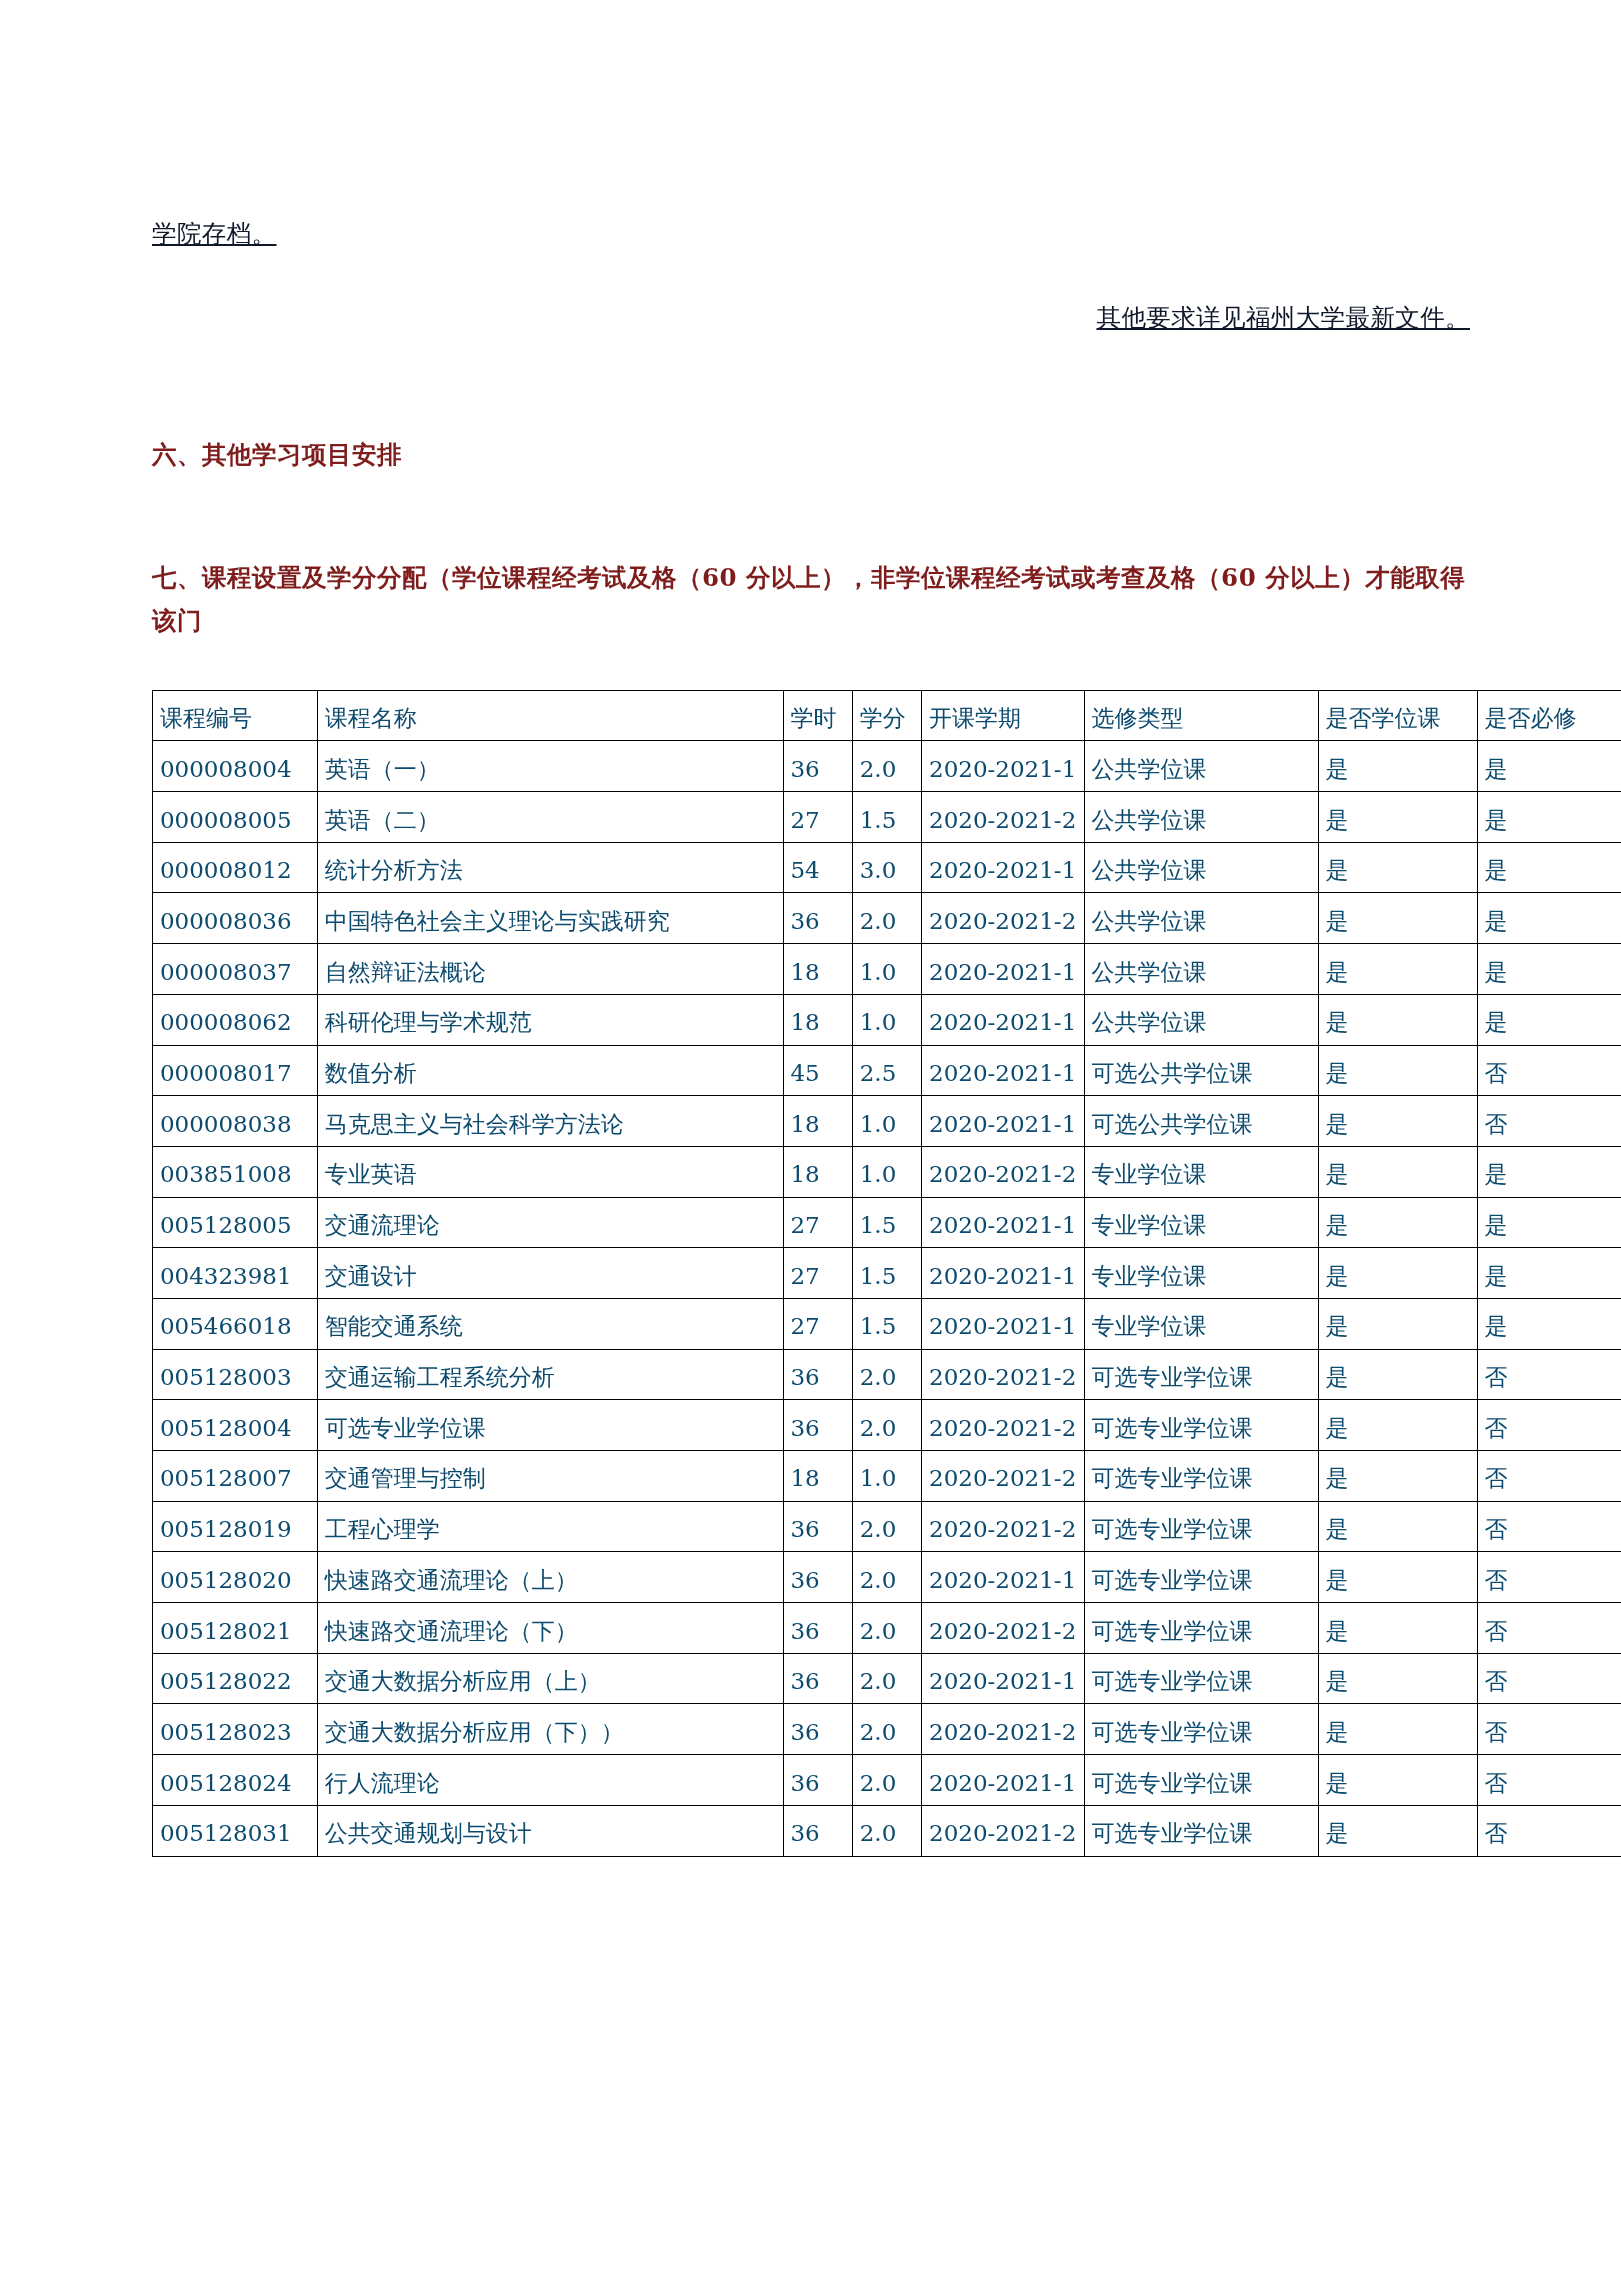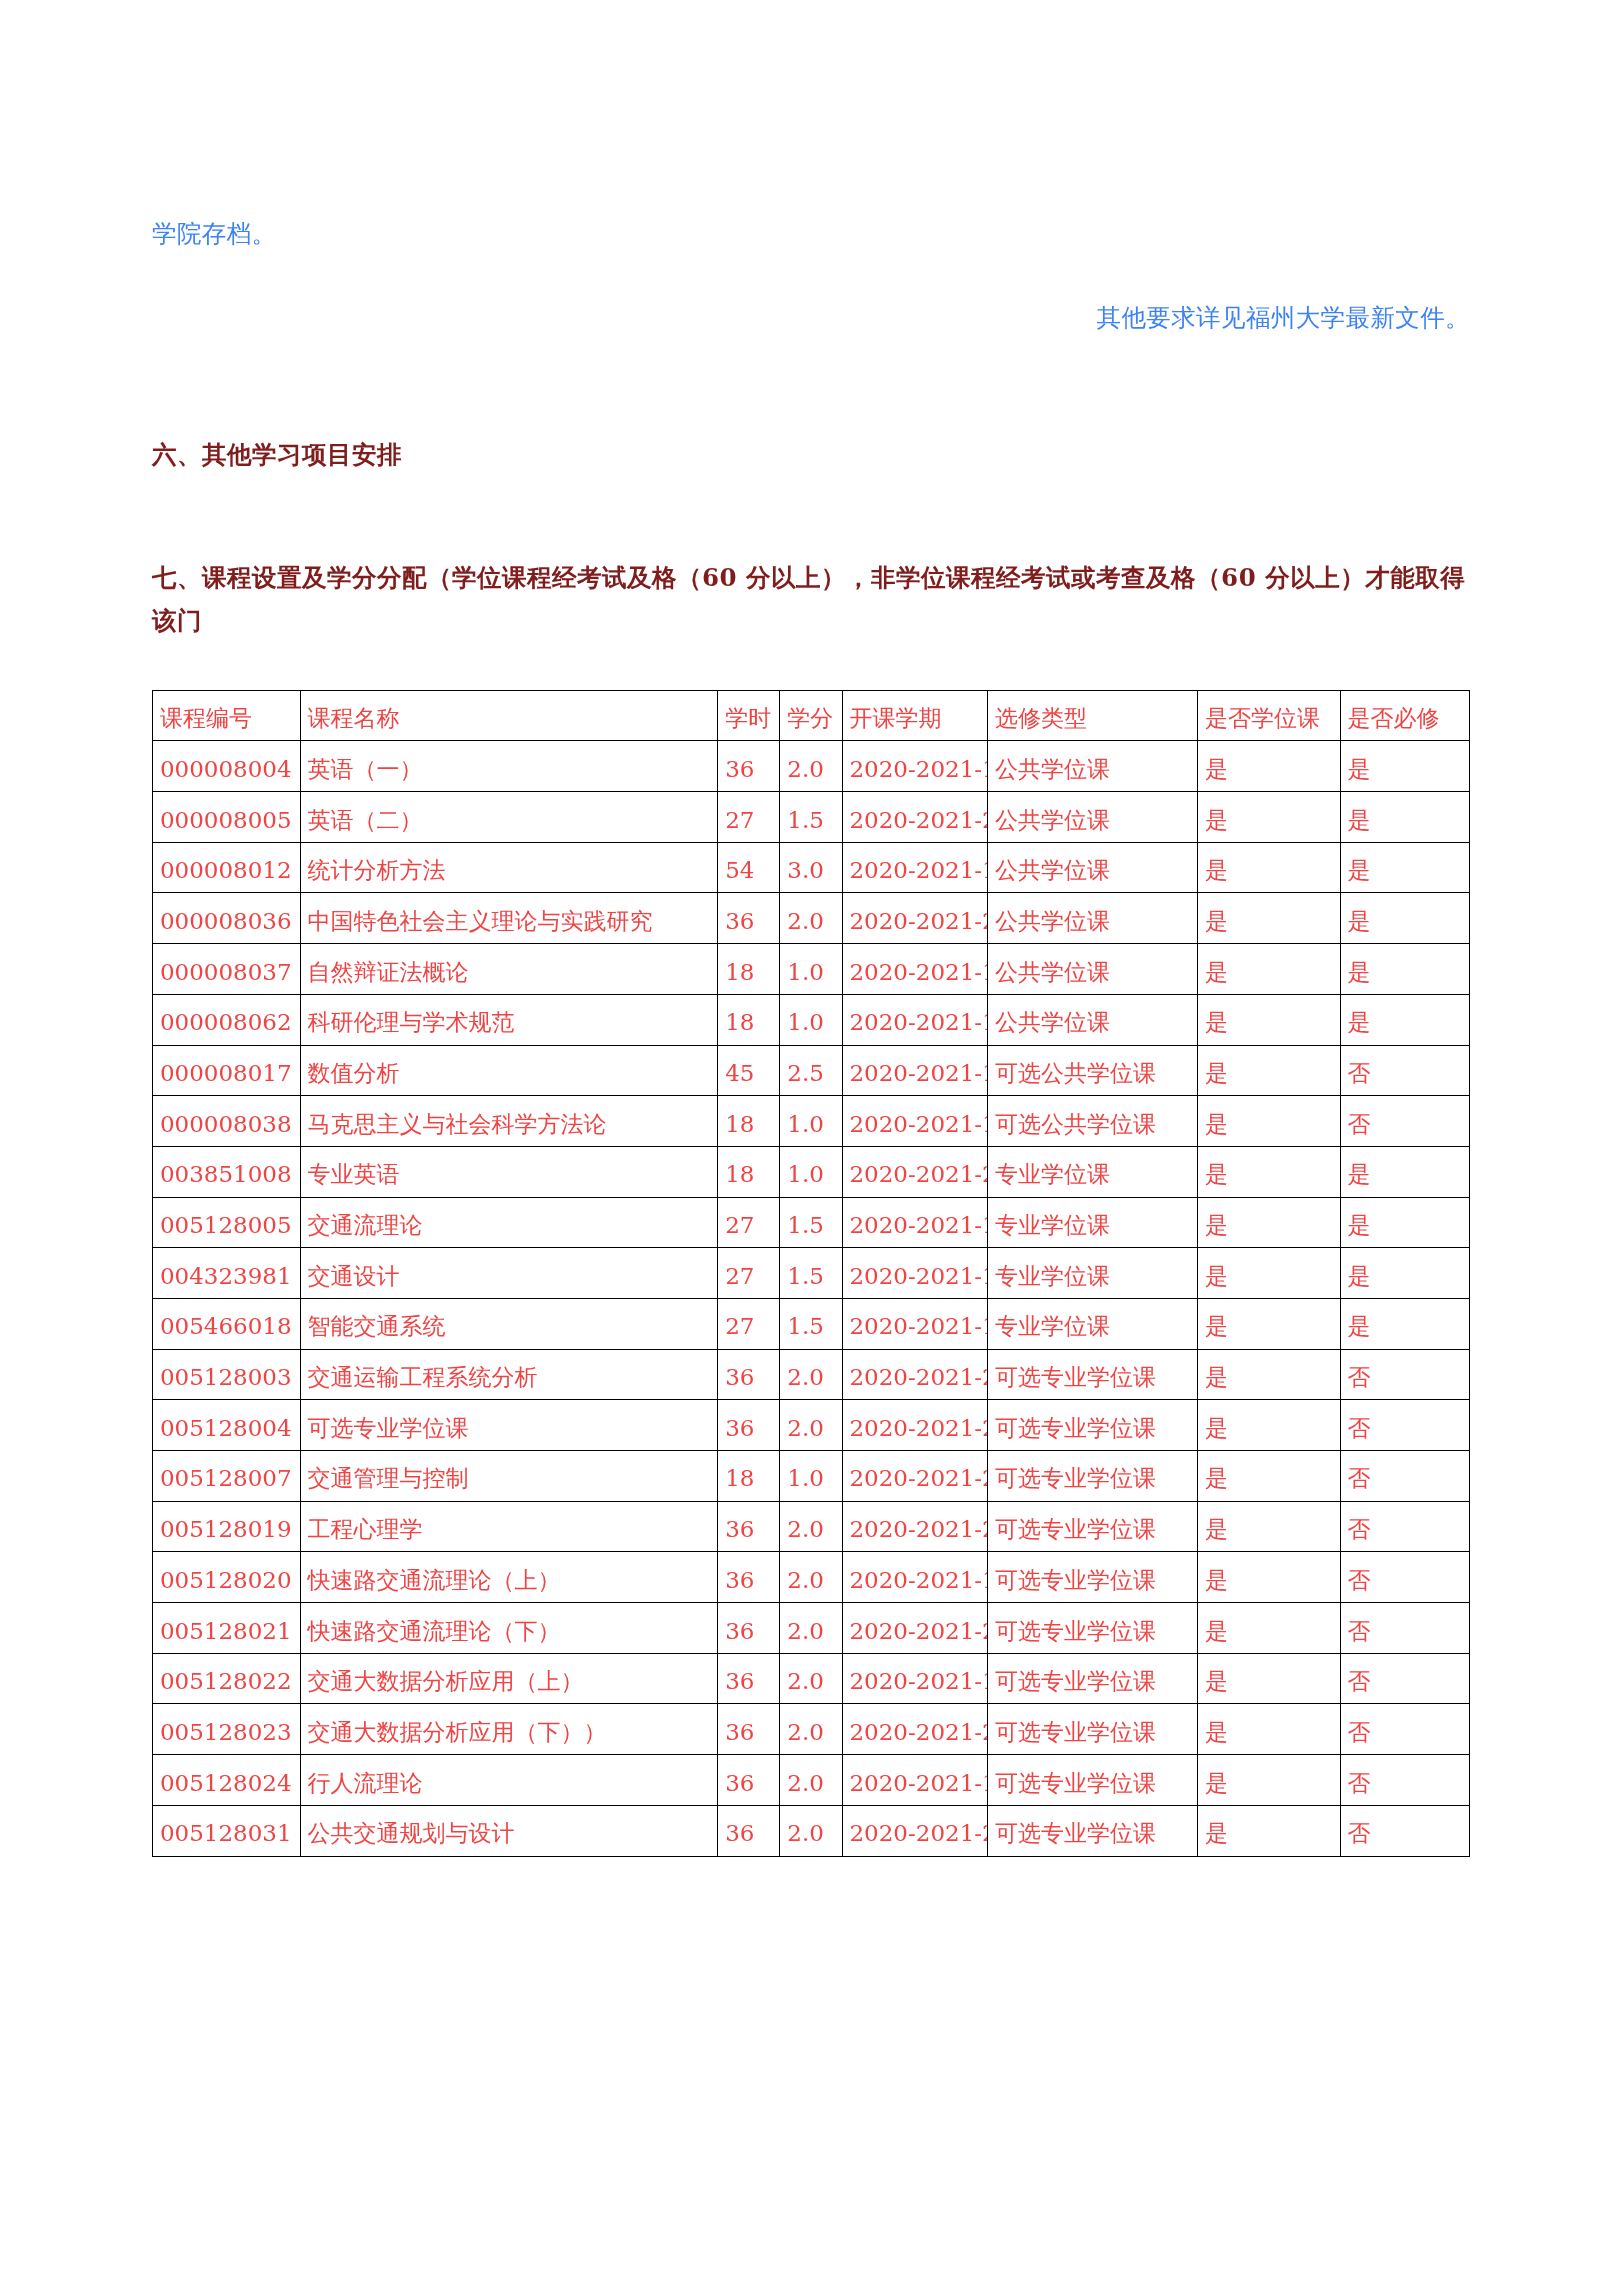--- a/index.html
+++ b/index.html
@@ -28,45 +28,46 @@
     left: 152px;
     top: 0;
     width: 1318px;
   }
 
   
   .para {
     font-size: 24.5px;
     line-height: 1.9;
     letter-spacing: 0.4px;
-    color: #3b82f6;
+    color: #0f172a;
+    text-decoration: underline;
   }
   .p-cunddang { margin-top: 211px; }
   .p-qita { margin-top: 37px; text-indent: 2em; text-align: right; }
 
   
   .heading {
     font-weight: bold;
     font-size: 24.5px;
     letter-spacing: 0.5px;
     line-height: 1.75;
     color: #7f1d1d;
   }
   .h-six { margin-top: 93px; }
   .h-seven { margin-top: 80px; }
   .h-seven .line2 { display: block; }
 
   
   .table-wrap { margin-top: 47px; }
   table.courses {
     border-collapse: collapse;
-    width: 1318px;
+    width: 1470px;
     table-layout: fixed;
     font-size: 23px;
-    color: #ef4444;
+    color: #0c4a6e;
   }
   table.courses td {
     border: 1.6px solid #000;
     padding: 6.9px 6.9px 8.8px 6.9px;
     vertical-align: bottom;
     line-height: 1.15;
     height: 34px;
     white-space: nowrap;
     overflow: hidden;
   }

